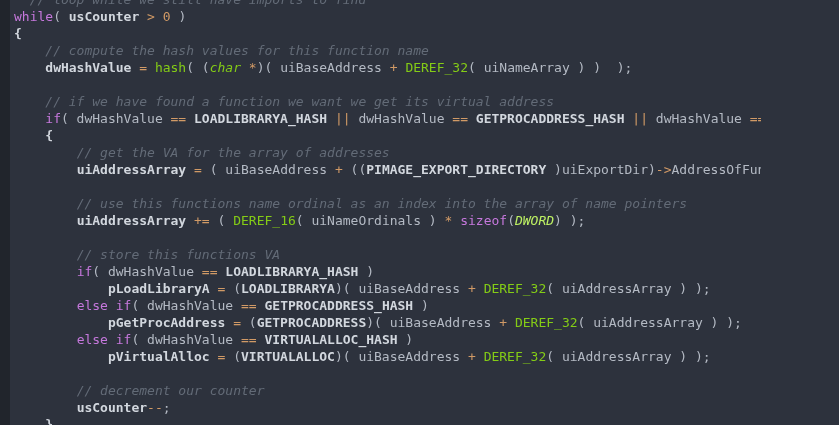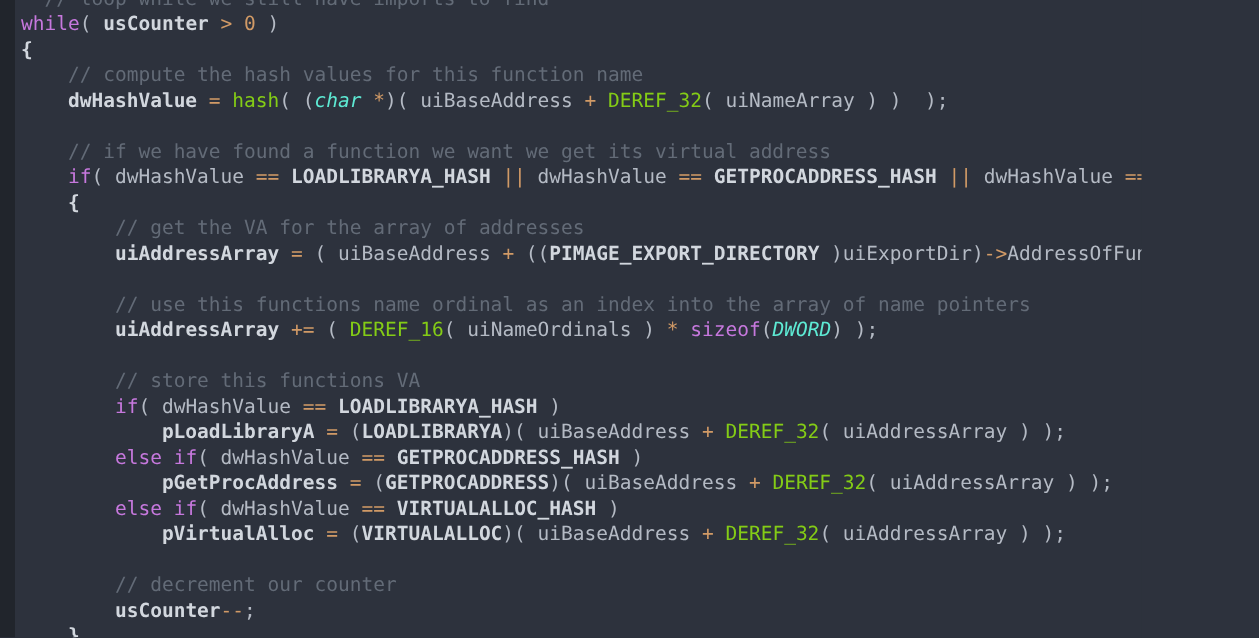--- a/index.html
+++ b/index.html
@@ -32,27 +32,27 @@
     padding: 0 0 0 14px;
     font-family: "DejaVu Sans Mono", "Liberation Mono", monospace;
     font-size: 13px;
     line-height: 17px;
     color: #b4bac4;
     white-space: pre;
   }
   .line { height: 17px; white-space: pre; }
   .pl  { color: #b4bac4; }
   .b   { color: #d2d7de; font-weight: bold; }
-  .cm  { color: #636b77; }
+  .cm  { color: #636b77; font-style: italic; }
   .kw  { color: #c678dd; }
   .fn  { color: #84cc16; }
   .op  { color: #d19a66; }
   .num { color: #d19a66; }
-  .tyo { color: #5eead4; font-style: italic; }
-  .typ { color: #5eead4; font-style: italic; }
+  .tyo { color: #84cc16; font-style: italic; }
+  .typ { color: #bef264; font-style: italic; }
 </style>
 </head>
 <body>
 
 <div class="editor">
   <div class="gutter-strip"></div>
   <pre class="code" id="code"><div class="line"><span class="cm">  // loop while we still have imports to find</span></div><div class="line"><span class="kw">while</span><span class="pl">( </span><span class="b">usCounter</span><span class="pl"> </span><span class="op">&gt;</span><span class="pl"> </span><span class="num">0</span><span class="pl"> )</span></div><div class="line"><span class="b">{</span></div><div class="line"><span class="pl">    </span><span class="cm">// compute the hash values for this function name</span></div><div class="line"><span class="pl">    </span><span class="b">dwHashValue</span><span class="pl"> </span><span class="op">=</span><span class="pl"> </span><span class="fn">hash</span><span class="pl">( (</span><span class="tyo">char</span><span class="pl"> </span><span class="op">*</span><span class="pl">)( uiBaseAddress </span><span class="op">+</span><span class="pl"> </span><span class="fn">DEREF_32</span><span class="pl">( uiNameArray ) )  );</span></div><div class="line"></div><div class="line"><span class="pl">    </span><span class="cm">// if we have found a function we want we get its virtual address</span></div><div class="line"><span class="pl">    </span><span class="kw">if</span><span class="pl">( dwHashValue </span><span class="op">==</span><span class="pl"> </span><span class="b">LOADLIBRARYA_HASH</span><span class="pl"> </span><span class="op">||</span><span class="pl"> dwHashValue </span><span class="op">==</span><span class="pl"> </span><span class="b">GETPROCADDRESS_HASH</span><span class="pl"> </span><span class="op">||</span><span class="pl"> dwHashValue </span><span class="op">==</span><span class="pl"> </span><span class="b">VIRTUALALLOC_HASH</span></div><div class="line"><span class="pl">    </span><span class="b">{</span></div><div class="line"><span class="pl">        </span><span class="cm">// get the VA for the array of addresses</span></div><div class="line"><span class="pl">        </span><span class="b">uiAddressArray</span><span class="pl"> </span><span class="op">=</span><span class="pl"> ( uiBaseAddress </span><span class="op">+</span><span class="pl"> ((</span><span class="b">PIMAGE_EXPORT_DIRECTORY</span><span class="pl"> )uiExportDir)</span><span class="op">-&gt;</span><span class="pl">AddressOfFunctions );</span></div><div class="line"></div><div class="line"><span class="pl">        </span><span class="cm">// use this functions name ordinal as an index into the array of name pointers</span></div><div class="line"><span class="pl">        </span><span class="b">uiAddressArray</span><span class="pl"> </span><span class="op">+=</span><span class="pl"> ( </span><span class="fn">DEREF_16</span><span class="pl">( uiNameOrdinals ) </span><span class="op">*</span><span class="pl"> </span><span class="kw">sizeof</span><span class="pl">(</span><span class="typ">DWORD</span><span class="pl">) );</span></div><div class="line"></div><div class="line"><span class="pl">        </span><span class="cm">// store this functions VA</span></div><div class="line"><span class="pl">        </span><span class="kw">if</span><span class="pl">( dwHashValue </span><span class="op">==</span><span class="pl"> </span><span class="b">LOADLIBRARYA_HASH</span><span class="pl"> )</span></div><div class="line"><span class="pl">            </span><span class="b">pLoadLibraryA</span><span class="pl"> </span><span class="op">=</span><span class="pl"> (</span><span class="b">LOADLIBRARYA</span><span class="pl">)( uiBaseAddress </span><span class="op">+</span><span class="pl"> </span><span class="fn">DEREF_32</span><span class="pl">( uiAddressArray ) );</span></div><div class="line"><span class="pl">        </span><span class="kw">else</span><span class="pl"> </span><span class="kw">if</span><span class="pl">( dwHashValue </span><span class="op">==</span><span class="pl"> </span><span class="b">GETPROCADDRESS_HASH</span><span class="pl"> )</span></div><div class="line"><span class="pl">            </span><span class="b">pGetProcAddress</span><span class="pl"> </span><span class="op">=</span><span class="pl"> (</span><span class="b">GETPROCADDRESS</span><span class="pl">)( uiBaseAddress </span><span class="op">+</span><span class="pl"> </span><span class="fn">DEREF_32</span><span class="pl">( uiAddressArray ) );</span></div><div class="line"><span class="pl">        </span><span class="kw">else</span><span class="pl"> </span><span class="kw">if</span><span class="pl">( dwHashValue </span><span class="op">==</span><span class="pl"> </span><span class="b">VIRTUALALLOC_HASH</span><span class="pl"> )</span></div><div class="line"><span class="pl">            </span><span class="b">pVirtualAlloc</span><span class="pl"> </span><span class="op">=</span><span class="pl"> (</span><span class="b">VIRTUALALLOC</span><span class="pl">)( uiBaseAddress </span><span class="op">+</span><span class="pl"> </span><span class="fn">DEREF_32</span><span class="pl">( uiAddressArray ) );</span></div><div class="line"></div><div class="line"><span class="pl">        </span><span class="cm">// decrement our counter</span></div><div class="line"><span class="pl">        </span><span class="b">usCounter</span><span class="op">--</span><span class="pl">;</span></div><div class="line"><span class="pl">    </span><span class="b">}</span></div></pre>
 </div>
 
 </body></html>

